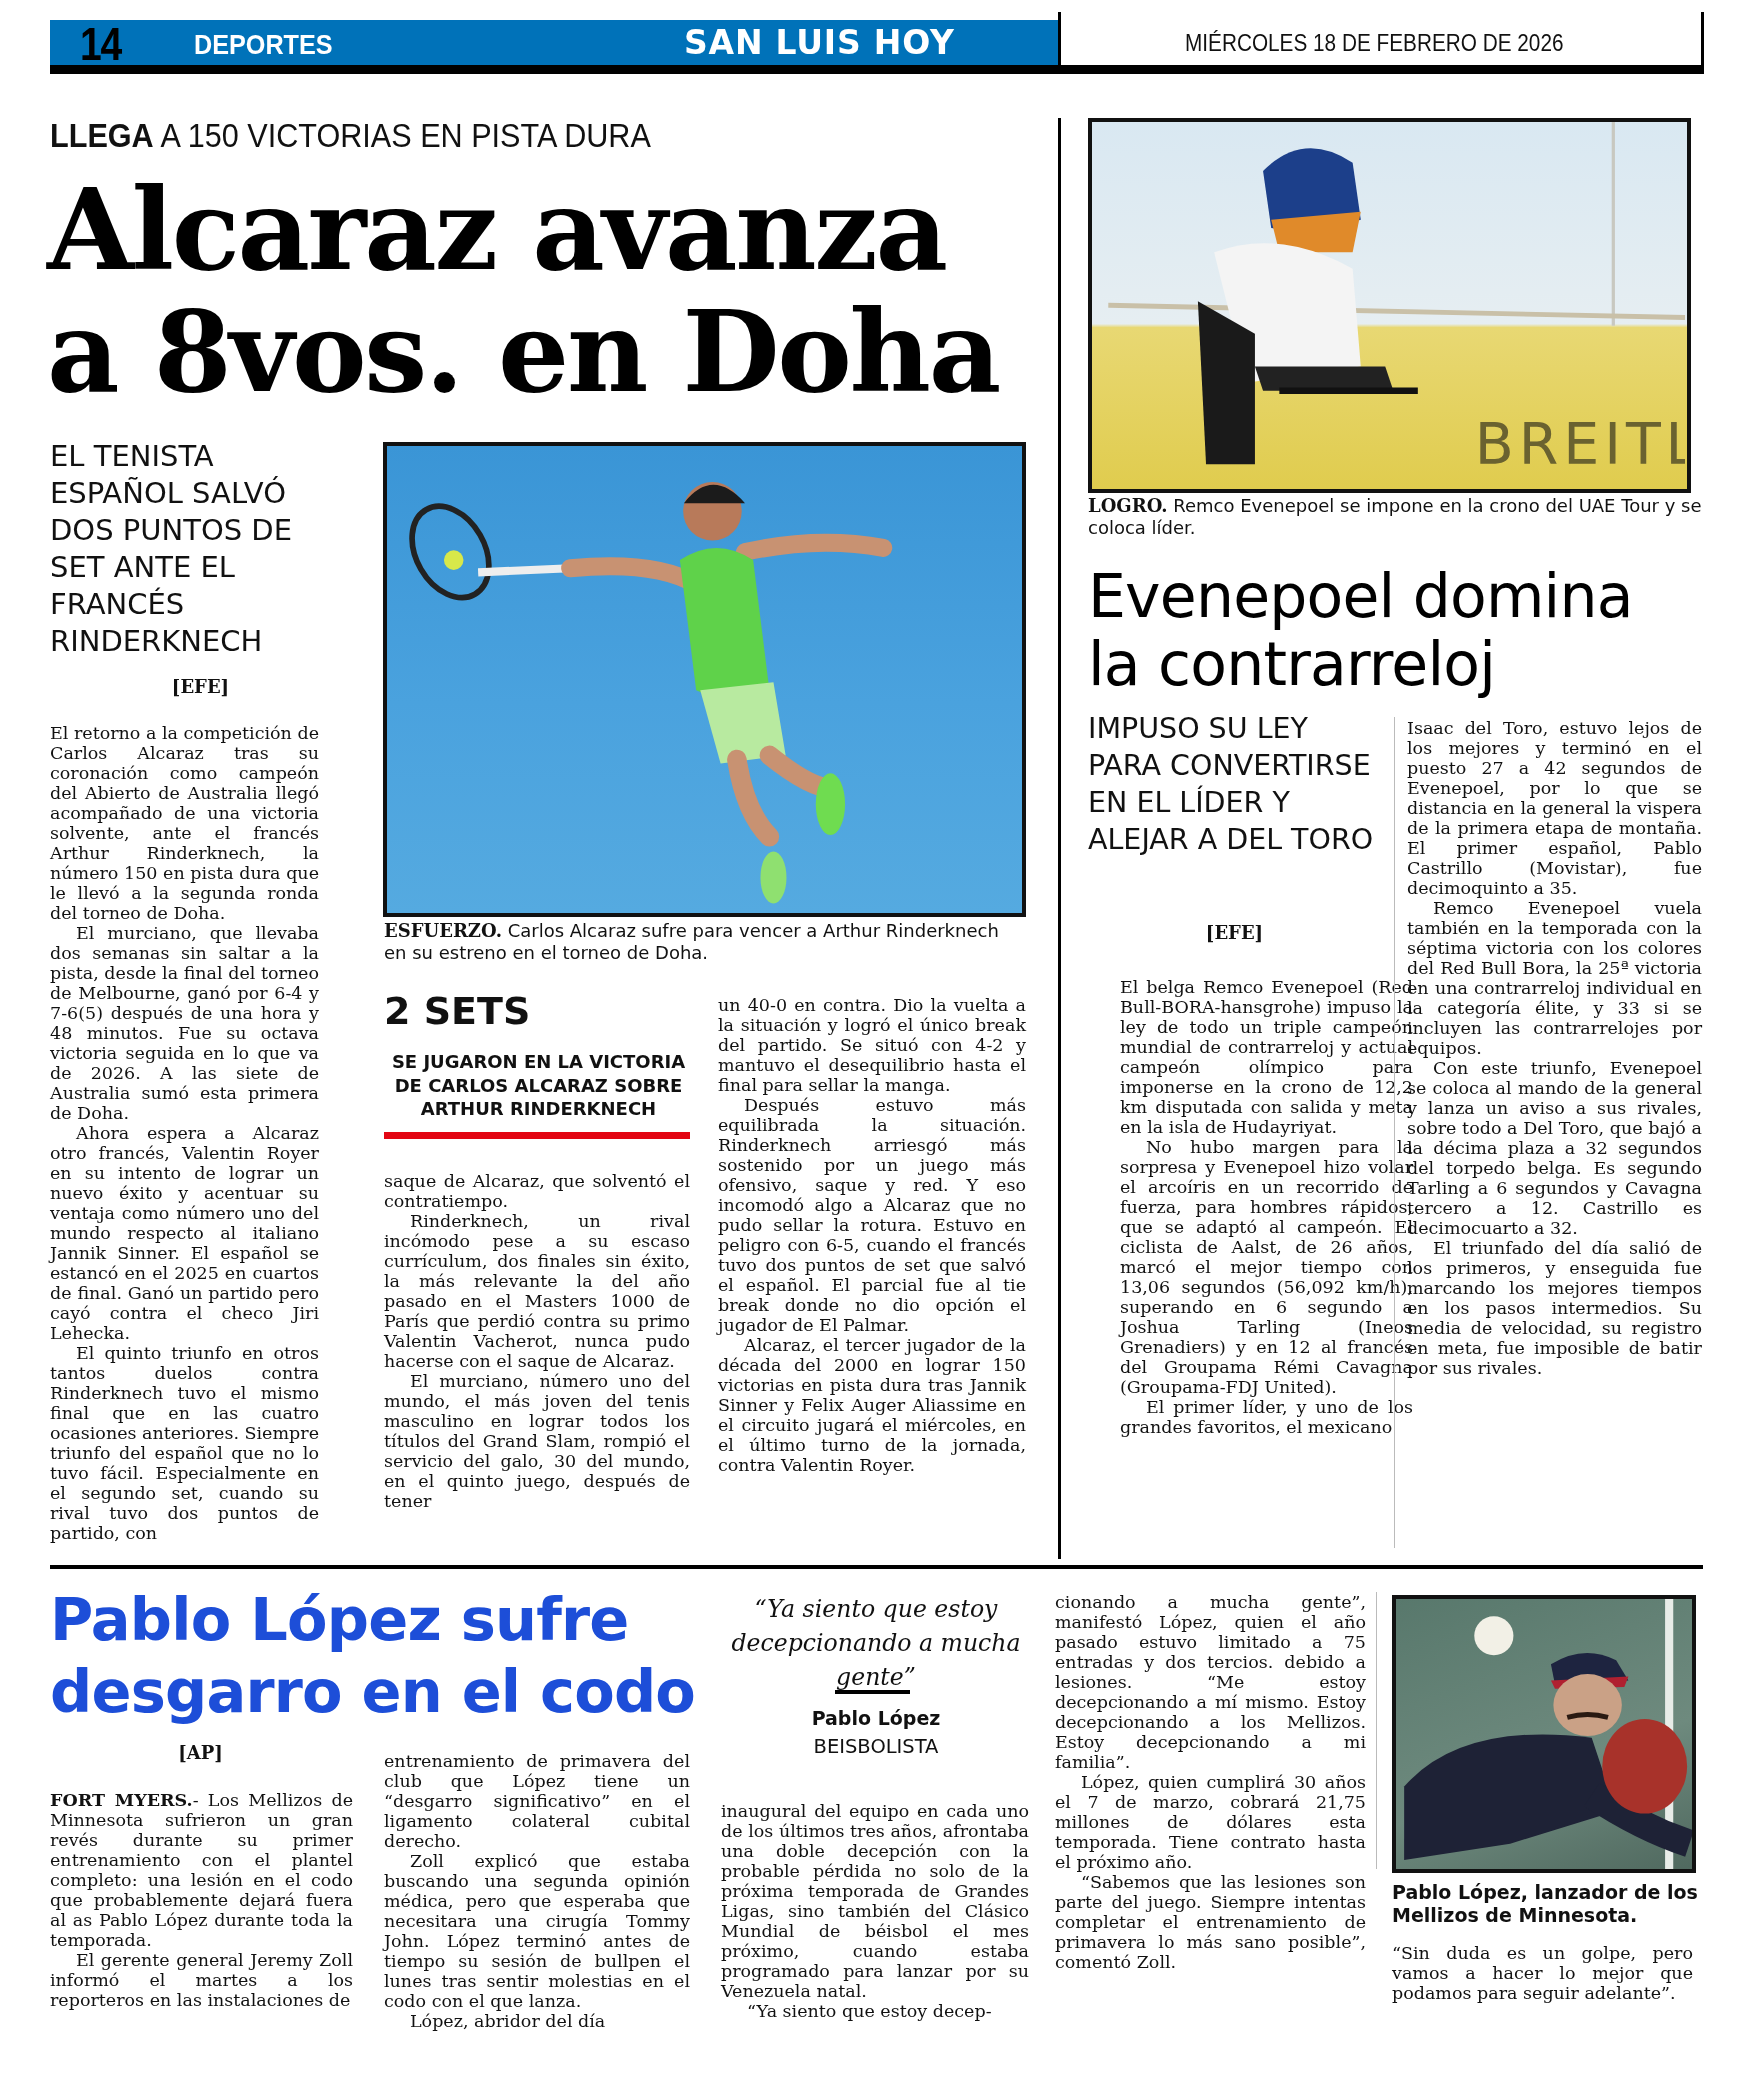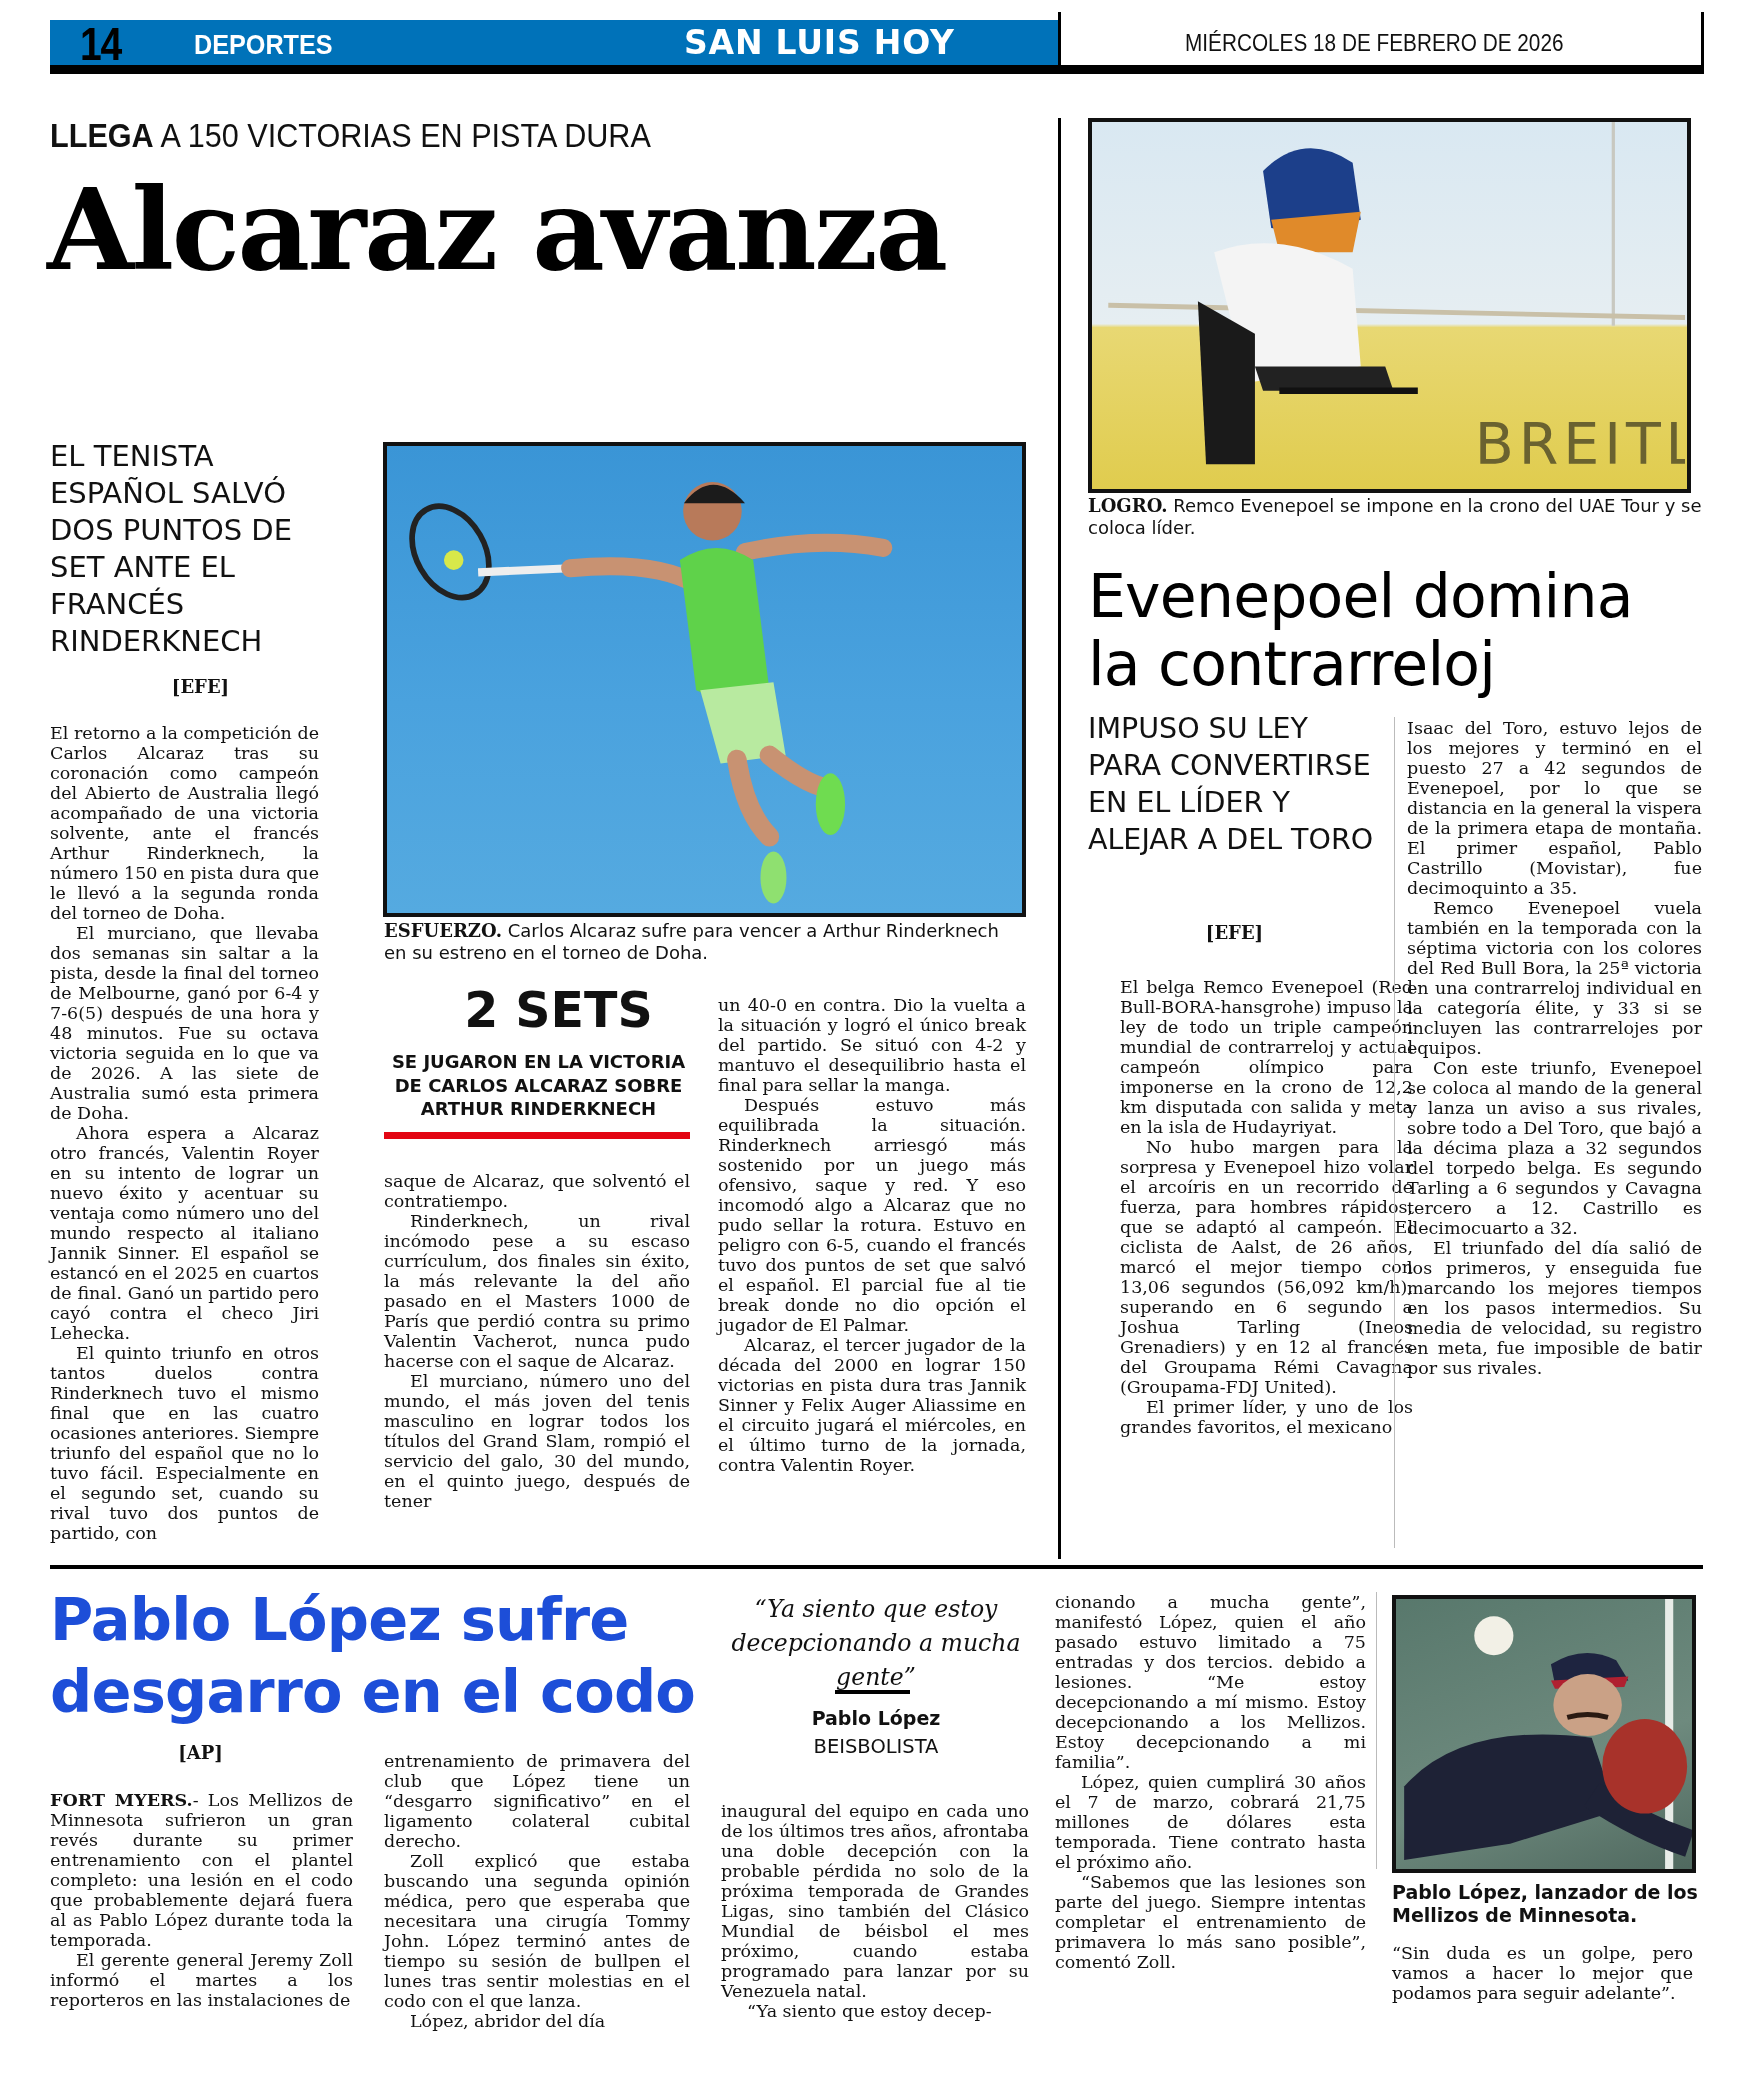--- a/index.html
+++ b/index.html
@@ -37,21 +37,21 @@
   .col-a2 { left: 384px; top: 1171px; width: 306px; }
   .col-a3 { left: 718px; top: 995px; width: 308px; }
 
   
   .photo-tennis { left: 383px; top: 442px; width: 643px; height: 475px; border: 4.9px solid #111; background: linear-gradient(180deg, #3a95d6 0%, #4aa2de 55%, #55aae0 100%); overflow: hidden; }
   .photo-cap { font-family: "DejaVu Sans", sans-serif; font-size: 18px; line-height: 22px; color: #111; }
   .photo-cap b { font-family: "DejaVu Serif", serif; font-weight: 900; }
   .cap-tennis { left: 384px; top: 920px; width: 643px; }
 
   
-  .stat-num { left: 404px; top: 985px; width: 309px; text-align: center; font-family: "DejaVu Sans", sans-serif; font-weight: bold; font-size: 49px; line-height: 52px; }
+  .stat-num { left: 384px; top: 985px; width: 309px; text-align: left; font-family: "DejaVu Sans", sans-serif; font-weight: bold; font-size: 38px; line-height: 52px; }
   .stat-desc { left: 384px; top: 1050px; width: 309px; text-align: center; font-family: "DejaVu Sans", sans-serif; font-weight: bold; font-size: 18px; line-height: 23.6px; }
   .stat-line { left: 384px; top: 1132px; width: 306px; height: 6.5px; background: #e30613; }
 
   
   .photo-cycle { left: 1088px; top: 118px; width: 603px; height: 375px; border: 4.9px solid #111; background: linear-gradient(180deg, #d9e8f2 0%, #e6eef2 55%, #e8d873 56%, #e0cc4e 100%); overflow: hidden; }
   .cap-cycle { left: 1088px; top: 495px; width: 619px; }
   .headline2 { left: 1088px; top: 562px; font-family: "DejaVu Sans", sans-serif; font-size: 60px; line-height: 68px; color: #000; letter-spacing: -0.8px; }
   .deck2 { left: 1088px; top: 710px; width: 293px; font-family: "DejaVu Sans", sans-serif; font-size: 28.5px; line-height: 37px; }
   .credit-2 { left: 1088px; top: 922px; width: 293px; }
   .col-b1 { left: 1088px; top: 977px; width: 293px; margin-left: 32px; }
@@ -88,20 +88,21 @@
 <div class="abs page-num">14</div>
 <div class="abs section">DEPORTES</div>
 <div class="abs brand">SAN LUIS HOY</div>
 <div class="abs date">MIÉRCOLES 18 DE FEBRERO DE 2026</div>
 
 <div class="abs vrule"></div>
 
 <div class="abs kicker"><b>LLEGA</b><span> A 150 VICTORIAS EN PISTA DURA</span></div>
 <div class="abs headline">
   <div>Alcaraz avanza</div>
+  <div>a 8vos. en Doha</div>
 </div>
 <div class="abs deck">EL TENISTA ESPAÑOL SALVÓ DOS PUNTOS DE SET ANTE EL FRANCÉS RINDERKNECH</div>
 <div class="abs credit credit-1">[EFE]</div>
 
 <div class="abs body-text col-a1">
   <p>El retorno a la competición de Carlos Alcaraz tras su coronación como campeón del Abierto de Australia llegó acompañado de una victoria solvente, ante el francés Arthur Rinderknech, la número 150 en pista dura que le llevó a la segunda ronda del torneo de Doha.</p>
   <p>El murciano, que llevaba dos semanas sin saltar a la pista, desde la final del torneo de Melbourne, ganó por 6-4 y 7-6(5) después de una hora y 48 minutos. Fue su octava victoria seguida en lo que va de 2026. A las siete de Australia sumó esta primera de Doha.</p>
   <p>Ahora espera a Alcaraz otro francés, Valentin Royer en su intento de lograr un nuevo éxito y acentuar su ventaja como número uno del mundo respecto al italiano Jannik Sinner. El español se estancó en el 2025 en cuartos de final. Ganó un partido pero cayó contra el checo Jiri Lehecka.</p>
   <p>El quinto triunfo en otros tantos duelos contra Rinderknech tuvo el mismo final que en las cuatro ocasiones anteriores. Siempre triunfo del español que no lo tuvo fácil. Especialmente en el segundo set, cuando su rival tuvo dos puntos de partido, con</p>
 </div>

